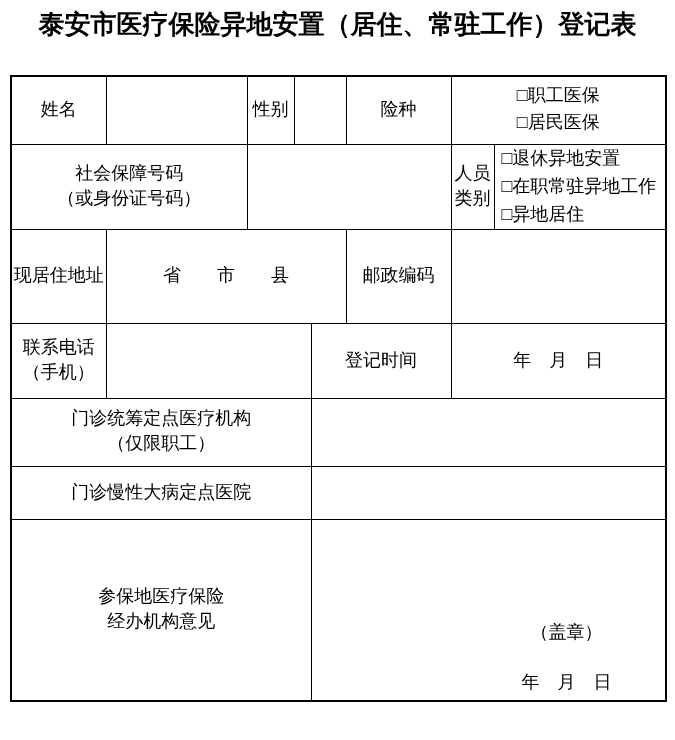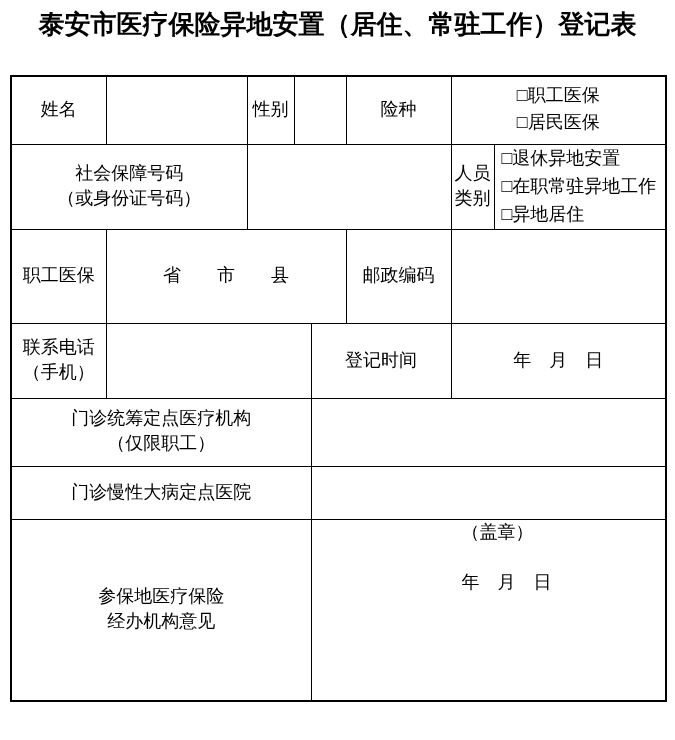--- a/index.html
+++ b/index.html
@@ -51,21 +51,23 @@
     text-align: right;
     white-space: nowrap;
     line-height: 27px;
   }
   td.opts-left { text-align: left; padding-left: 7px; margin-top: 24px; }
   td.opts-left div { line-height: 28px; white-space: nowrap; }
   .hint { white-space: pre; }
   td.stamp-cell { vertical-align: top; text-align: left; }
   .stamp-block {
     margin-left: 150px;
+    margin-top: 100px;
     width: 210px;
+    text-align: center;
   }
   .stamp-date { margin-top: 24px; }
 </style>
 </head>
 <body>
 
 <div class="title">泰安市医疗保险异地安置（居住、常驻工作）登记表</div>
 
 <table class="form">
   <colgroup>
@@ -105,21 +107,21 @@
       <div>类别</div>
     </td>
     <td class="opts-left">
       <div>□退休异地安置</div>
       <div>□在职常驻异地工作</div>
       <div>□异地居住</div>
     </td>
   </tr>
 
   <tr class="r3">
-    <td>职工医保</td>
+    <td>现居住地址</td>
     <td colspan="4">
       <span class="hint">省　　市　　县</span>
     </td>
     <td>邮政编码</td>
     <td colspan="2"></td>
   </tr>
 
   <tr class="r4">
     <td class="two-line">
       <div>联系电话</div>

